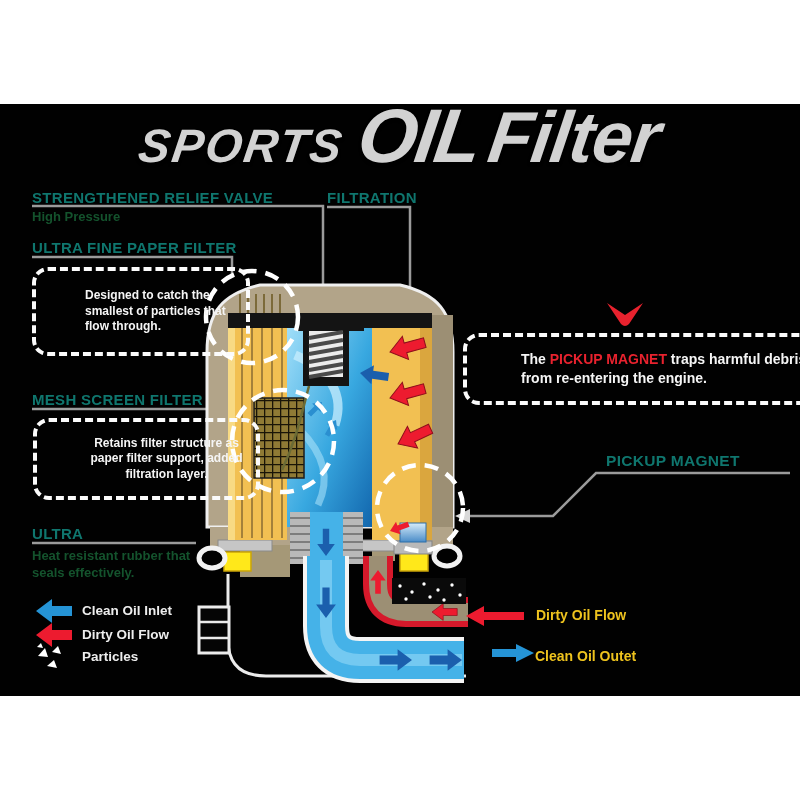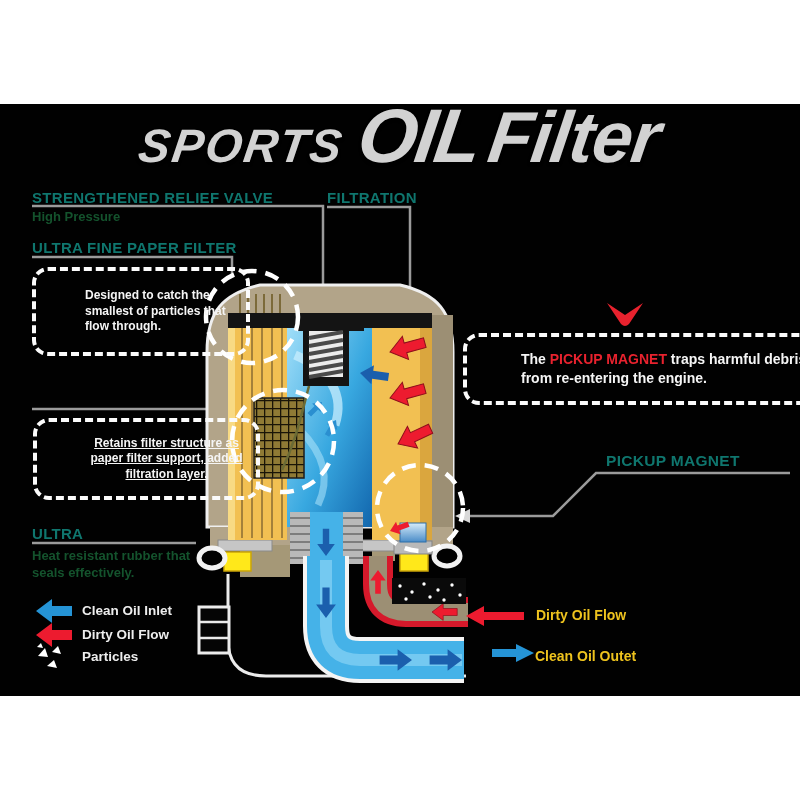--- a/index.html
+++ b/index.html
@@ -225,22 +225,23 @@
   </svg>
 
   <div class="txt lblY" style="left:32px;top:189px;">STRENGTHENED RELIEF VALVE</div>
   <div class="txt subW" style="left:32px;top:209px;">High Pressure</div>
 
   <div class="txt lblY" style="left:32px;top:239px;">ULTRA FINE PAPER FILTER</div>
   <div class="dashbox" style="left:32px;top:267px;width:170px;height:81px;">
     <div class="noteW" style="padding:4px 9px;">Designed to catch the smallest of particles that flow through.</div>
   </div>
 
+  <div class="txt lblY" style="left:32px;top:391px;">MESH SCREEN FILTER</div>
   <div class="dashbox" style="left:33px;top:418px;width:179px;height:74px;">
-    <div class="noteW" style="padding:4px 10px;text-align:center;text-decoration:underline;">Retains filter structure as paper filter support, added filtration layer.</div>
+    <div class="noteW" style="padding:4px 10px;text-align:center;">Retains filter structure as paper filter support, added filtration layer.</div>
   </div>
 
   <div class="txt lblY" style="left:32px;top:525px;">ULTRA</div>
   <div class="txt subW" style="left:32px;top:548px;width:185px;">Heat resistant rubber that seals effectively.</div>
 
   <div class="txt lblY" style="left:327px;top:189px;">FILTRATION</div>
 
   <div class="dashbox" style="left:463px;top:333px;width:327px;height:64px;">
     <div class="callout-text">
       <span>The </span><span class="hl">PICKUP MAGNET</span><span> traps harmful debris from re-entering the engine.</span>

